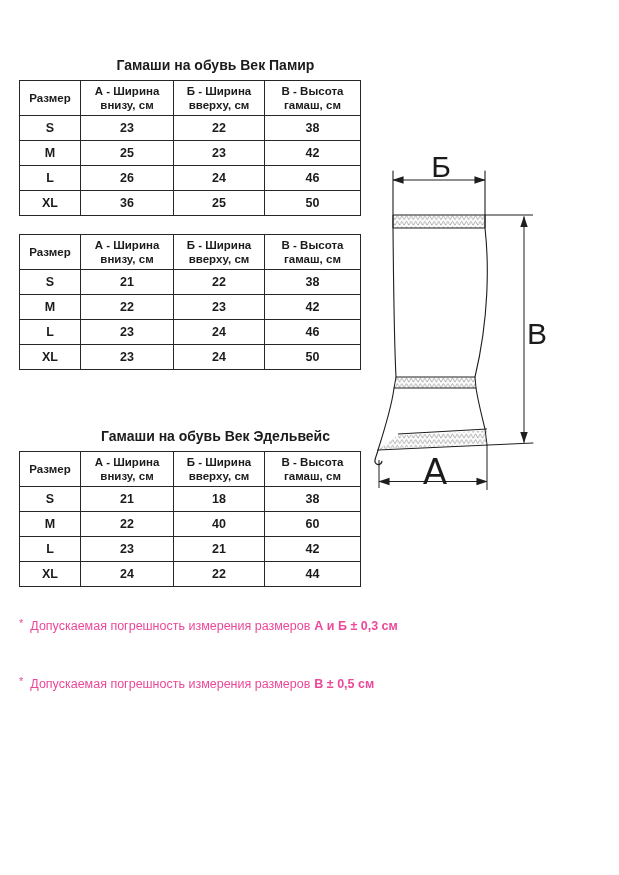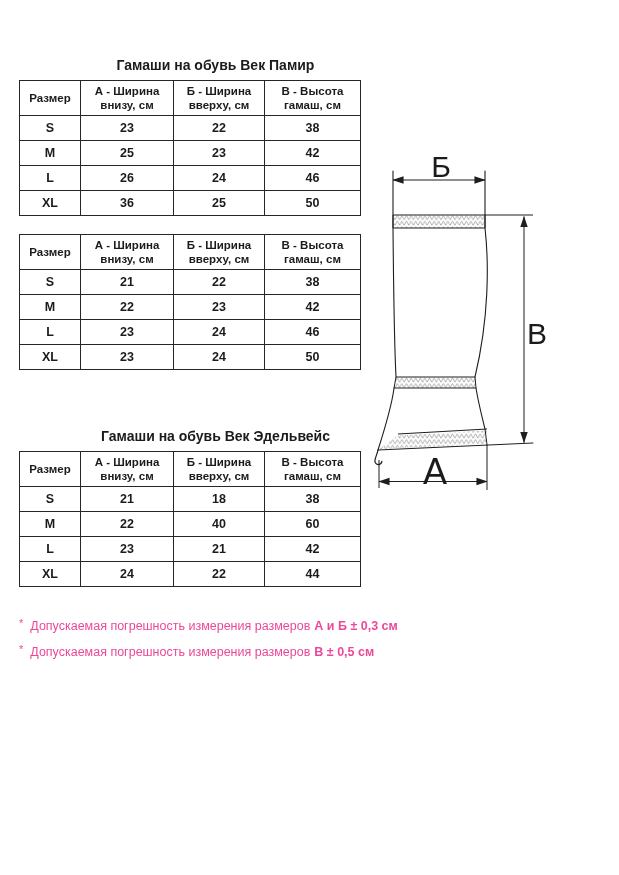--- a/index.html
+++ b/index.html
@@ -23,21 +23,21 @@
   .size-table col.c2 { width:91px; }
   .size-table th, .size-table td {
     border:1px solid #262626; text-align:center; vertical-align:middle; padding:0;
   }
   .size-table th { font-size:11.5px; font-weight:700; height:34px; line-height:14px; color:#1b1b1b; }
   .size-table td { font-size:12.5px; font-weight:700; height:24px; color:#1b1b1b; }
   .size-table td:first-child { font-weight:700; }
   
   .footnote { position:absolute; left:19px; font-size:12.5px; line-height:20px; color:#ec4899; white-space:nowrap; }
   #footnote-0 { top:613px; }
-  #footnote-1 { top:639px; }
+  #footnote-1 { top:671px; }
   .fn-marker { font-size:11px; vertical-align:3px; margin-right:7px; }
   .fn-bold { font-weight:700; margin-left:4px; }
   
   .diagram { position:absolute; left:372px; top:142px; width:246px; height:356px; }
   .diagram text { font-family:"Liberation Sans","DejaVu Sans",sans-serif; fill:#1b1b1b; }
 </style>
 </head>
 <body>
 
 <div class="page">

